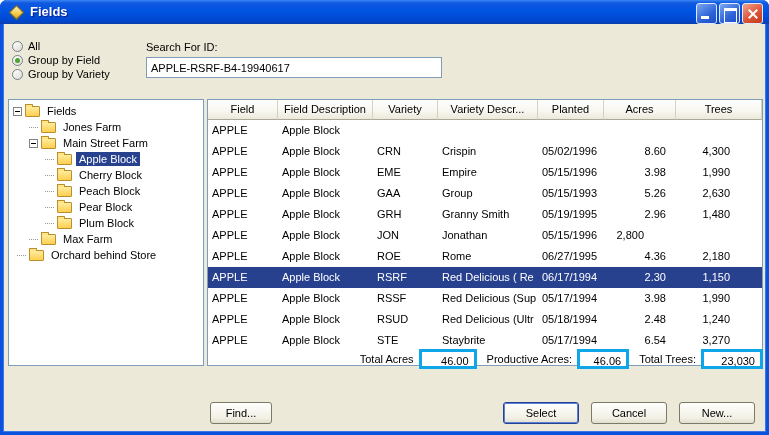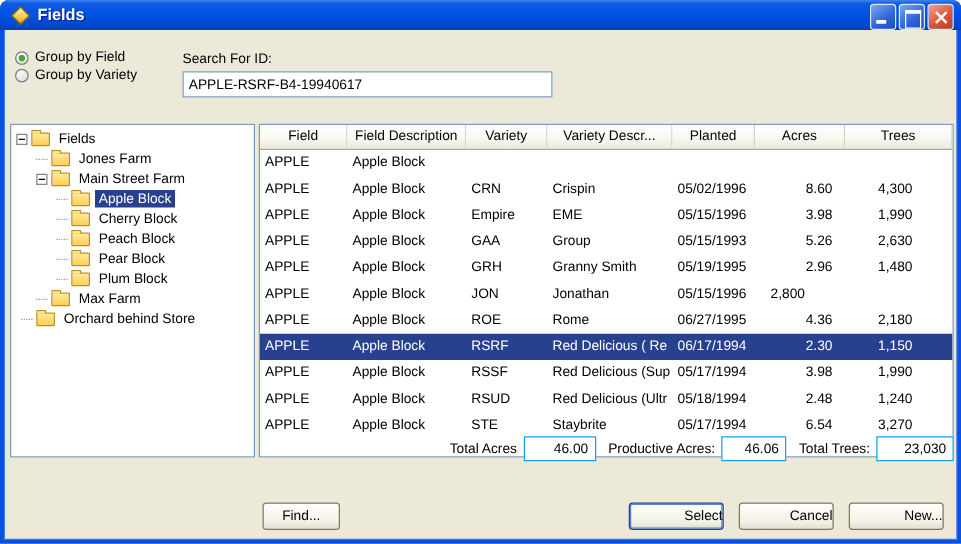--- a/index.html
+++ b/index.html
@@ -115,56 +115,60 @@
   .trow.sel{ background:var(--sel,#27418f); color:#fff; }
 
   
   .totals{
     position:absolute; right:6px; top:348px; height:21px;
     display:flex; align-items:center;justify-content:center;
   }
   .tlab{ margin-left:10px; margin-right:5px; }
   .tbox{
     display:inline-block; height:20px; line-height:18px; background:#fff;
-    border:1px solid #0ea5e9; text-align:right; padding:0 5px;
+    border:3px solid #0ea5e9; text-align:right; padding:0 5px;
   }
   .tbox.acres{ width:58px; }
   .tbox.prod{ width:52px; }
   .tbox.trees{ width:62px; }
 
   
   .btn{
     height:22px; min-width:62px;
     border:1px solid #7b7b64; border-radius:3px;
     background:linear-gradient(#ffffff,#f2f0e4 75%,#e0ded0);
     font-family:"Liberation Sans",sans-serif; font-size:11px; color:#000;
     cursor:default;
   }
   .btn.find{ position:absolute; left:210px; top:402px; width:62px; }
   .btnrow{ position:absolute; right:14px; top:402px; display:flex; gap:12px; }
-  .btnrow .btn{ width:76px;text-align:right; }
+  .btnrow .btn{ width:76px; }
   .btn.default{ border-color:#27418f; box-shadow:0 0 0 1px #5a7fd6 inset; }
 </style>
 </head>
 <body>
 
 <div class="window">
 
   <div class="titlebar">
     <span class="appicon"></span>
     <span class="title">Fields</span>
     <div class="winbtns">
       <span class="wbtn btn-min"></span>
       <span class="wbtn btn-max"></span>
       <span class="wbtn btn-close"></span>
     </div>
   </div>
 
   <div class="optgroup">
       <div class="opt">
+        <span class="radio"></span>
+        <span>All</span>
+      </div>
+      <div class="opt">
         <span class="radio on"></span>
         <span>Group by Field</span>
       </div>
       <div class="opt">
         <span class="radio"></span>
         <span>Group by Variety</span>
       </div>
     </div>
 
   <div class="searchlabel">Search For ID:</div>
@@ -248,22 +252,22 @@
           <div class="cell c1">Apple Block</div>
           <div class="cell c2">CRN</div>
           <div class="cell c3">Crispin</div>
           <div class="cell c4">05/02/1996</div>
           <div class="cell c5">8.60</div>
           <div class="cell c6">4,300</div>
         </div>
         <div class="trow">
           <div class="cell c0">APPLE</div>
           <div class="cell c1">Apple Block</div>
+          <div class="cell c2">EME</div>
           <div class="cell c3">Empire</div>
-          <div class="cell c2">EME</div>
           <div class="cell c4">05/15/1996</div>
           <div class="cell c5">3.98</div>
           <div class="cell c6">1,990</div>
         </div>
         <div class="trow">
           <div class="cell c0">APPLE</div>
           <div class="cell c1">Apple Block</div>
           <div class="cell c2">GAA</div>
           <div class="cell c3">Group</div>
           <div class="cell c4">05/15/1993</div>

